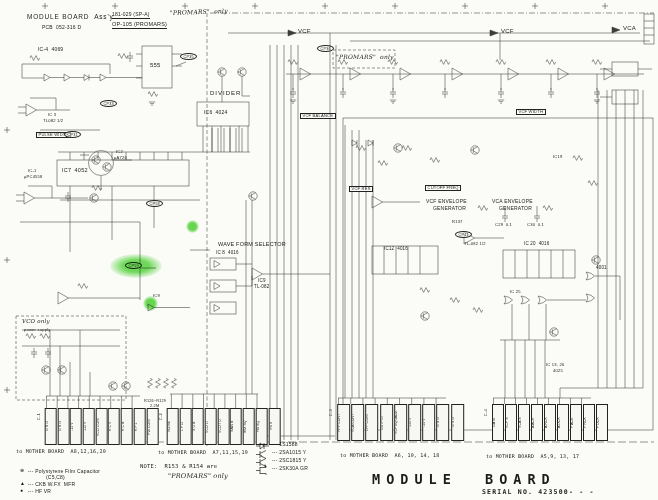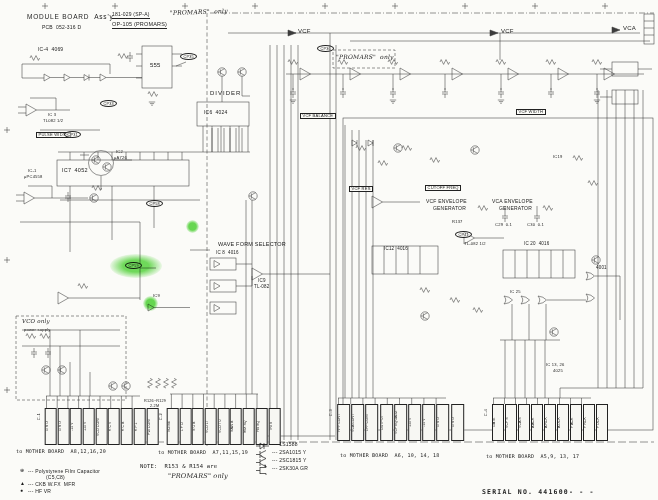--- a/index.html
+++ b/index.html
@@ -374,15 +374,16 @@
   <span class="lbl s5" style="left:272px;top:450px;">--- 2SA1015 Y</span>
   <svg class="legicon" style="left:256px;top:458px;" width="14" height="9">
     <path d="M0,4.5 H4 M4,1 V8 M4,3.5 L10,0.5 M4,5.5 L10,8.5 M8,7.8 L10,8.5 L9,6.5" stroke="#222" stroke-width=".7" fill="none"></path>
     </svg>
   <span class="lbl s5" style="left:272px;top:458px;">--- 2SC1815 Y</span>
   <svg class="legicon" style="left:256px;top:466px;" width="14" height="9">
     <path d="M0,4.5 H4 M4,1 V8 M4,1.5 H10 M4,7.5 H10 M10,1.5 V0 M10,7.5 V9" stroke="#222" stroke-width=".7" fill="none"></path>
     </svg>
   <span class="lbl s5" style="left:272px;top:466px;">--- 2SK30A GR</span>
 
-  <span class="lbl serial" style="left:482px;top:489px;">SERIAL NO. 441600- - -</span>
+  <span class="lbl title" style="left:372px;top:472px;">MODULE  BOARD</span>
+  <span class="lbl serial" style="left:482px;top:489px;">SERIAL NO. 423500- - -</span>
 
 </div>
 
 </body></html>

